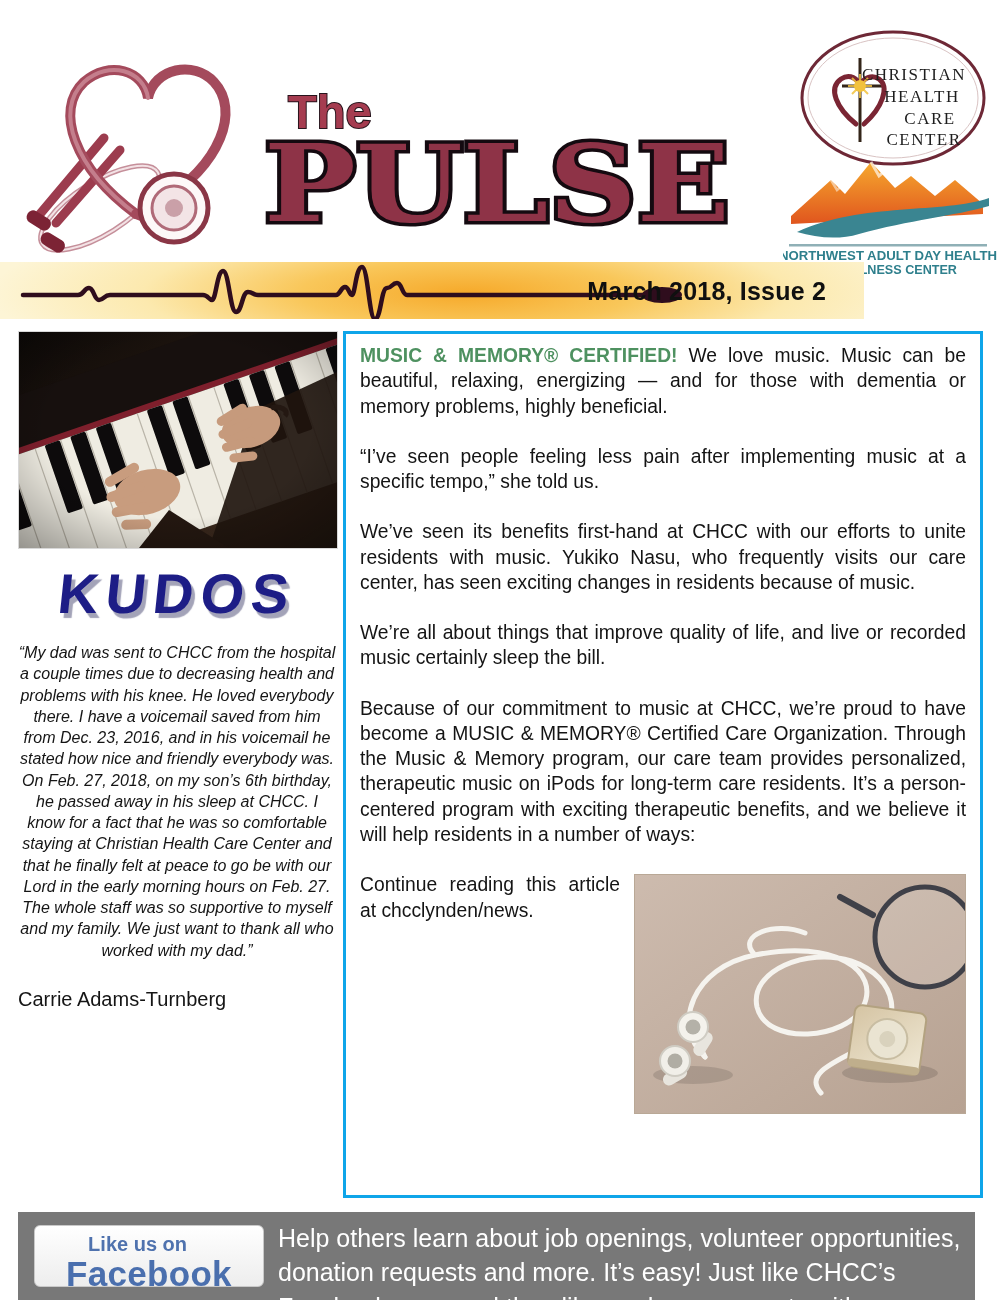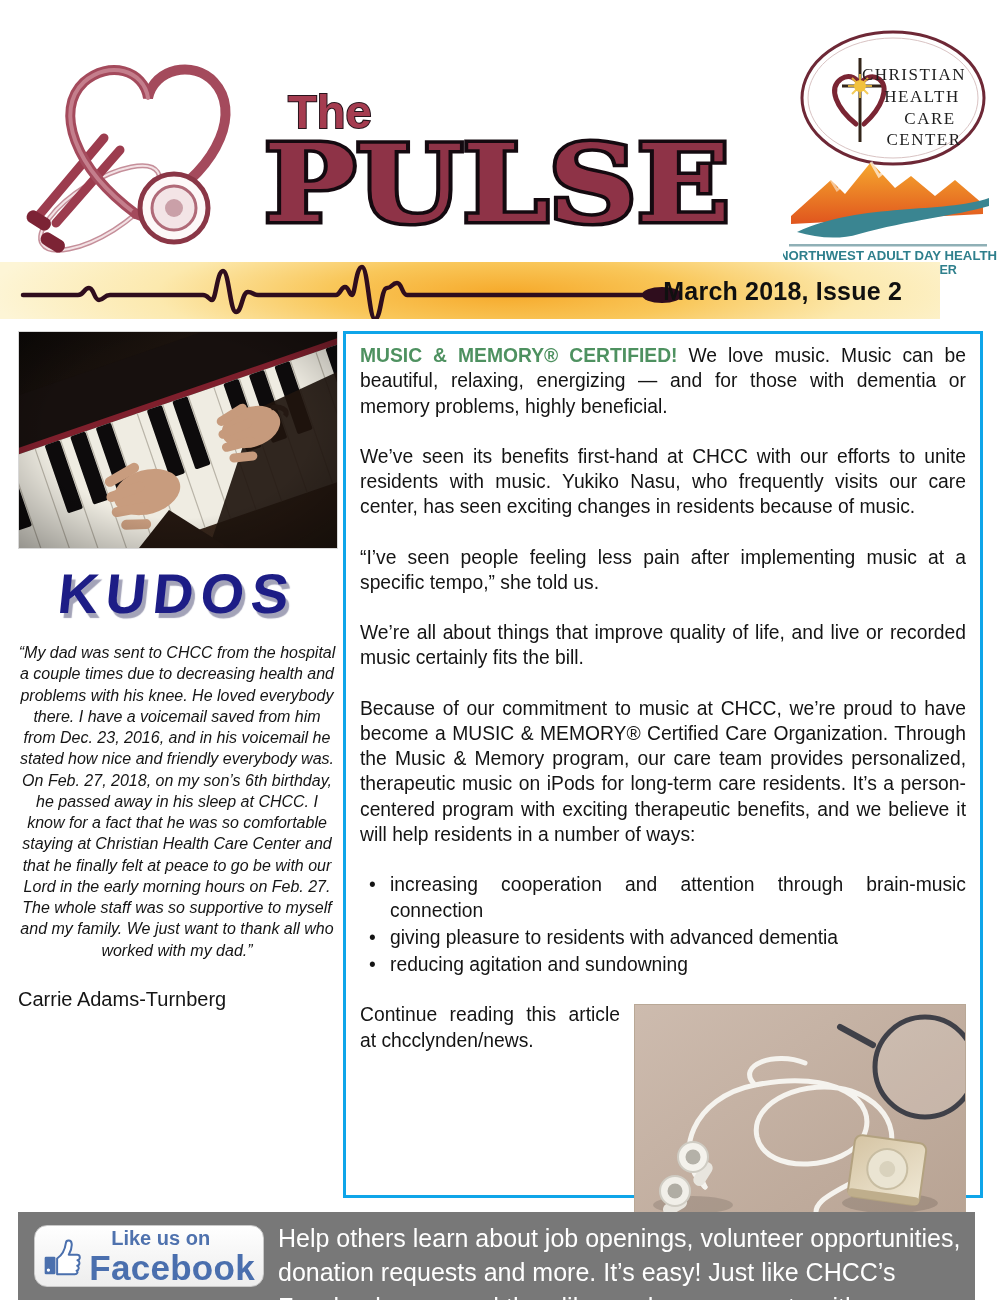--- a/index.html
+++ b/index.html
@@ -8,21 +8,21 @@
     background:#ffffff;overflow:hidden;
     font-family:"Liberation Sans",sans-serif;color:#1a1a1a;
   }
   
   .steth{position:absolute;left:8px;top:18px;width:250px;height:240px;}
   .title-svg{position:absolute;left:256px;top:66px;width:500px;height:175px;}
   .chcc-logo{position:absolute;left:798px;top:28px;width:190px;height:140px;}
   .nw-logo{position:absolute;left:783px;top:152px;width:215px;height:126px;}
   
   .banner{
-    position:absolute;left:0;top:262px;width:940px;height:57px;
+    position:absolute;left:0;top:262px;width:864px;height:57px;
     background:
       radial-gradient(ellipse 55% 160% at 54% 55%, #f6a92a 0%, #f9c75a 35%, #fce9ae 68%, #fdf5d6 100%);
   }
   .ekg{position:absolute;left:18px;top:0;width:665px;height:57px;}
   .issue{
     position:absolute;right:38px;top:50%;transform:translateY(-50%);
     font-size:25px;font-weight:bold;color:#101010;letter-spacing:.2px;
   }
   
   .left-col{position:absolute;left:18px;top:331px;width:318px;}
@@ -58,23 +58,24 @@
   }
   .closing{margin:25px 0 0 0 !important;}
   
   .fb-banner{
     position:absolute;left:18px;top:1212px;width:957px;height:88px;
     background:#787878;color:#ffffff;
   }
   .fb-badge{
     position:absolute;left:16px;top:13px;width:230px;height:62px;
     background:linear-gradient(#ffffff,#ededed);
-    border:1px solid #c9c9c9;border-radius:13px;
+    border:1px solid #c9c9c9;border-radius:6px;
     display:flex;align-items:center;padding:0 8px;box-sizing:border-box;gap:8px;
     cursor:pointer;
+    flex-direction:column;
   }
   .fb-text{line-height:1;}
   .fb-line1{font-size:20px;font-weight:bold;color:#4f72ae;display:block;margin-left:22px;}
   .fb-line2{font-size:35px;font-weight:bold;color:#4a6fae;display:block;margin-top:2px;letter-spacing:.3px;}
   .fb-msg{
     position:absolute;left:260px;top:9px;right:14px;
     font-size:25px;line-height:1.37;text-align:left;
   }
 </style>
 </head>
@@ -207,30 +208,25 @@
       <rect width="318" height="216" fill="url(#vig)"></rect>
     </svg>
 
     <div class="kudos">KUDOS</div>
     <div class="quote">“My dad was sent to CHCC from the hospital a couple times due to decreasing health and problems with his knee. He loved everybody there. I have a voicemail saved from him from Dec. 23, 2016, and in his voicemail he stated how nice and friendly everybody was. On Feb. 27, 2018, on my son’s 6th birthday, he passed away in his sleep at CHCC. I know for a fact that he was so comfortable staying at Christian Health Care Center and that he finally felt at peace to go be with our Lord in the early morning hours on Feb. 27. The whole staff was so supportive to myself and my family. We just want to thank all who worked with my dad.”</div>
     <div class="attrib">Carrie Adams-Turnberg</div>
   </aside>
 
   <section class="article-box">
     <p><span class="green-head">MUSIC &amp; MEMORY® CERTIFIED!</span> <span>We love music. Music can be beautiful, relaxing, energizing — and for those with dementia or memory problems, highly beneficial.</span></p>
+    <p>“I’ve seen people feeling less pain after implementing music at a specific tempo,” she told us.</p>
     <p>We’ve seen its benefits first-hand at CHCC with our efforts to unite residents with music. Yukiko Nasu, who frequently visits our care center, has seen exciting changes in residents because of music.</p>
-    <p>“I’ve seen people feeling less pain after implementing music at a specific tempo,” she told us.</p>
-    <p>We’re all about things that improve quality of life, and live or recorded music certainly fits the bill.</p>
+    <p>We’re all about things that improve quality of life, and live or recorded music certainly sleep the bill.</p>
     <p>Because of our commitment to music at CHCC, we’re proud to have become a MUSIC &amp; MEMORY® Certified Care Organization. Through the Music &amp; Memory program, our care team provides personalized, therapeutic music on iPods for long-term care residents. It’s a person-centered program with exciting therapeutic benefits, and we believe it will help residents in a number of ways:</p>
 
-    <ul class="blist">
-      <li>increasing cooperation and attention through brain-music connection</li>
-      <li>giving pleasure to residents with advanced dementia</li>
-      <li>reducing agitation and sundowning</li>
-    </ul>
 
     <div class="wrap-sec">
       <svg class="earbuds" viewBox="0 0 330 238" preserveAspectRatio="none">
         <defs>
           <linearGradient id="ebBg" x1="0" y1="0" x2="1" y2="1">
             <stop offset="0" stop-color="#cdbbae"></stop>
               <stop offset="1" stop-color="#b7a292"></stop>
           </linearGradient>
           <linearGradient id="ipod" x1="0" y1="0" x2="1" y2="1">
             <stop offset="0" stop-color="#d5c4a3"></stop>

